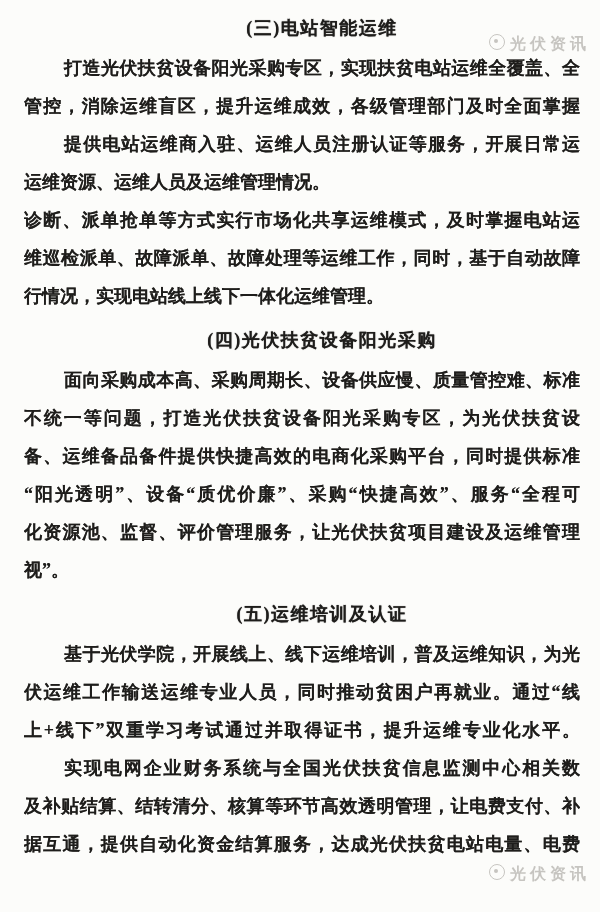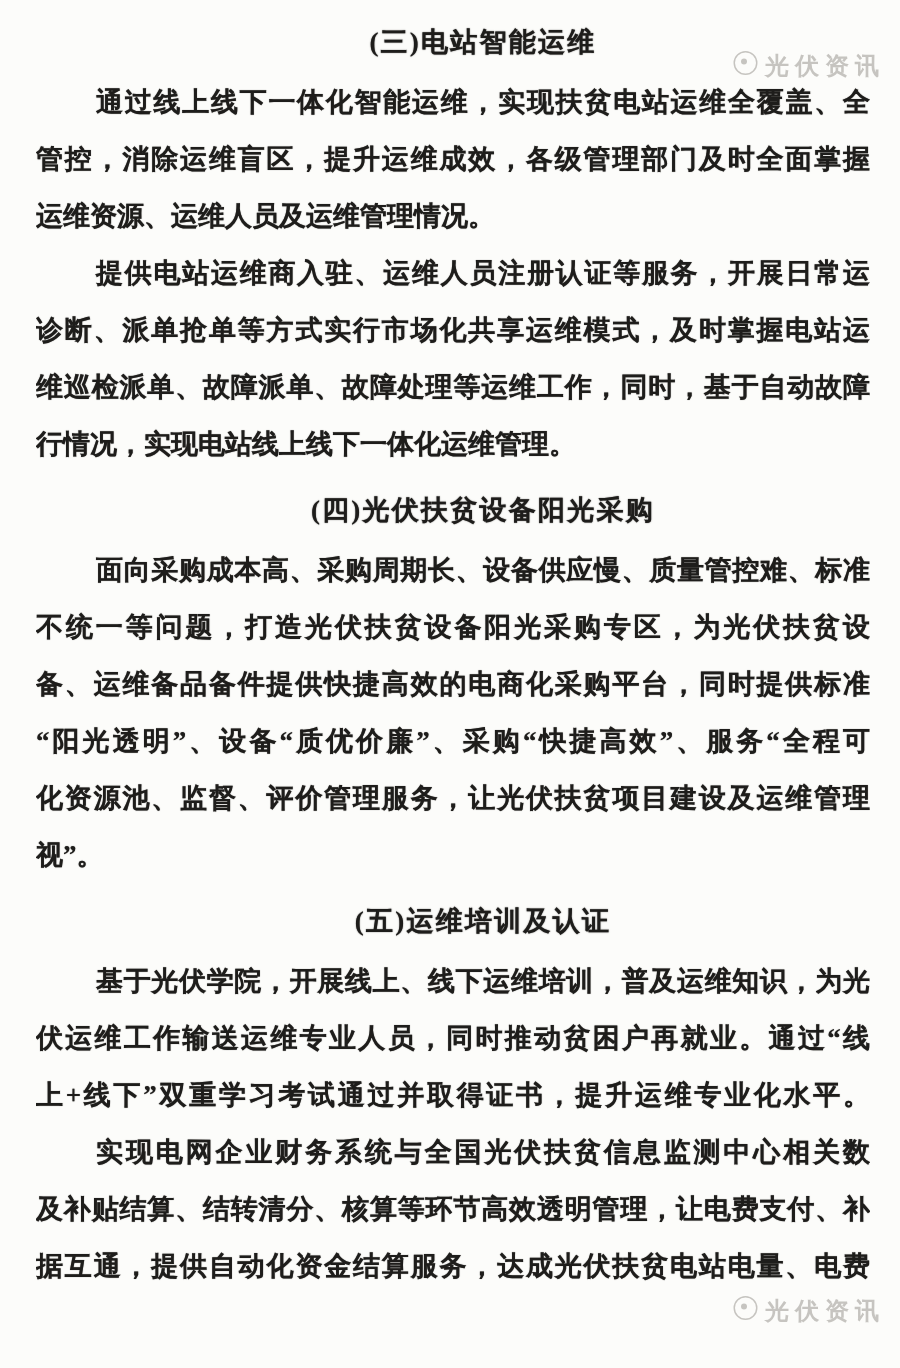--- a/index.html
+++ b/index.html
@@ -76,24 +76,24 @@
 <body>
 
 <div class="page">
 
   <div class="watermark top">
     <span class="wm-logo"></span>
     <span>光伏资讯</span>
   </div>
 
   <div class="heading">(三)电站智能运维</div>
-  <div class="line indent">通过线上线下一体化智能运维，实现扶贫电站运维全覆盖、全</div>
+  <div class="line indent">打造光伏扶贫设备阳光采购专区，实现扶贫电站运维全覆盖、全</div>
   <div class="line">管控，消除运维盲区，提升运维成效，各级管理部门及时全面掌握</div>
+  <div class="line indent">提供电站运维商入驻、运维人员注册认证等服务，开展日常运</div>
   <div class="line end">运维资源、运维人员及运维管理情况。</div>
-  <div class="line indent">提供电站运维商入驻、运维人员注册认证等服务，开展日常运</div>
   <div class="line">诊断、派单抢单等方式实行市场化共享运维模式，及时掌握电站运</div>
   <div class="line">维巡检派单、故障派单、故障处理等运维工作，同时，基于自动故障</div>
   <div class="line end">行情况，实现电站线上线下一体化运维管理。</div>
 
   <div class="heading">(四)光伏扶贫设备阳光采购</div>
   <div class="line indent">面向采购成本高、采购周期长、设备供应慢、质量管控难、标准</div>
   <div class="line">不统一等问题，打造光伏扶贫设备阳光采购专区，为光伏扶贫设</div>
   <div class="line">备、运维备品备件提供快捷高效的电商化采购平台，同时提供标准</div>
   <div class="line">“阳光透明”、设备“质优价廉”、采购“快捷高效”、服务“全程可</div>
   <div class="line">化资源池、监督、评价管理服务，让光伏扶贫项目建设及运维管理</div>

